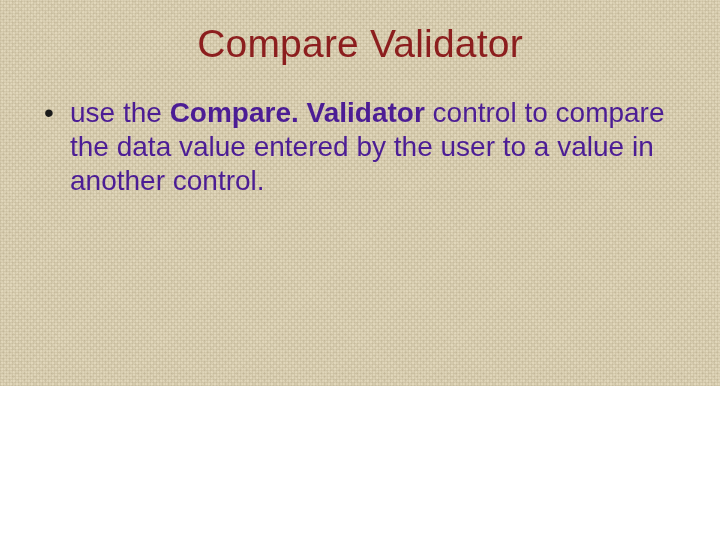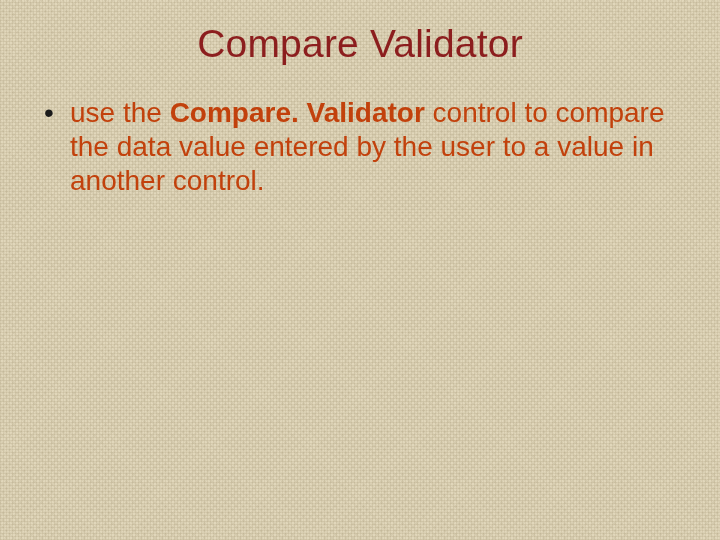--- a/index.html
+++ b/index.html
@@ -8,21 +8,21 @@
     width: 720px;
     height: 540px;
     overflow: hidden;
   }
   body {
     font-family: Arial, Helvetica, sans-serif;
   }
   .slide {
     position: relative;
     width: 720px;
-    height: 540px;
+    height: 386px;
     background-color: #e1d7bb;
     box-sizing: border-box;
   }
   .slide::before {
     content: "";
     position: absolute;
     inset: 0;
     background-image:
       repeating-linear-gradient(0deg, rgba(160,145,110,0.18) 0 1px, transparent 1px 3px),
       repeating-linear-gradient(90deg, rgba(160,145,110,0.18) 0 1px, transparent 1px 3px),
@@ -43,21 +43,21 @@
     position: relative;
     padding: 30px 52px 0 36px;
   }
   ul.bullets {
     list-style: none;
     margin: 0;
     padding: 0;
   }
   ul.bullets > li {
     position: relative;
-    color: #c2410c;
+    color: #4c1d95;
     font-size: 28px;
     line-height: 1.22;
     padding-left: 34px;
   }
   ul.bullets > li::before {
     content: "•";
     position: absolute;
     left: 8px;
     top: 0;
     font-size: 28px;

